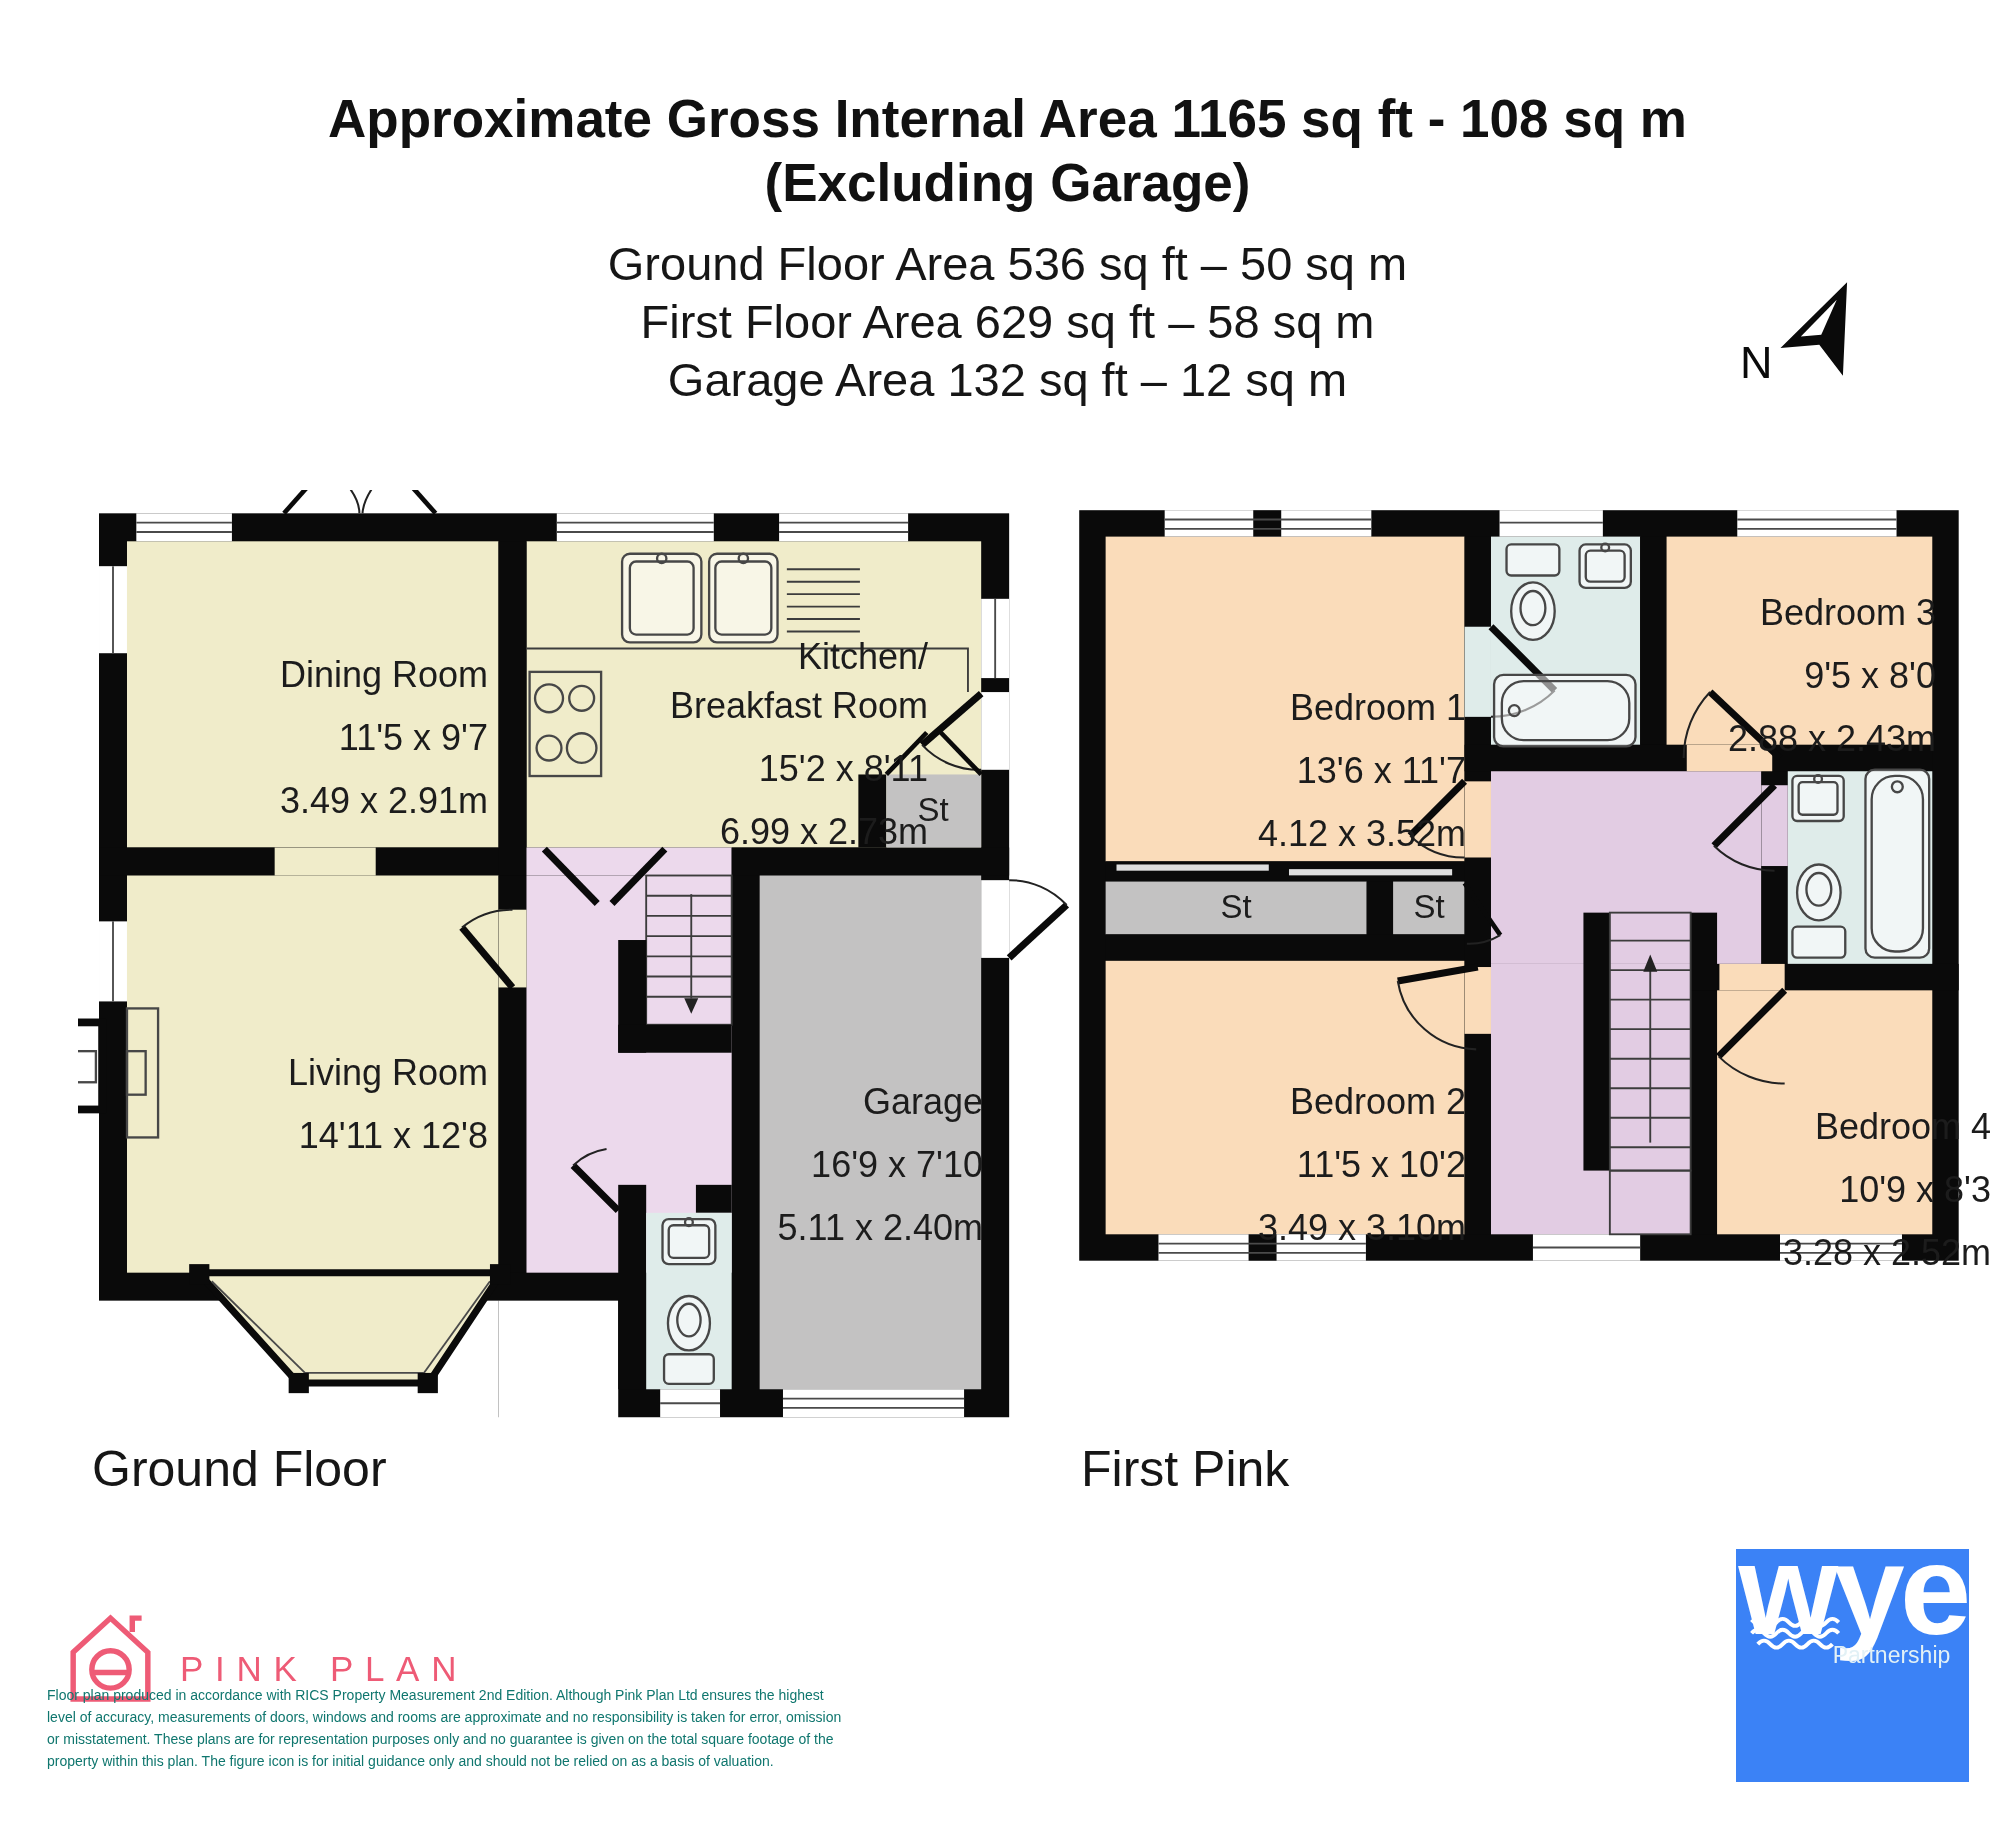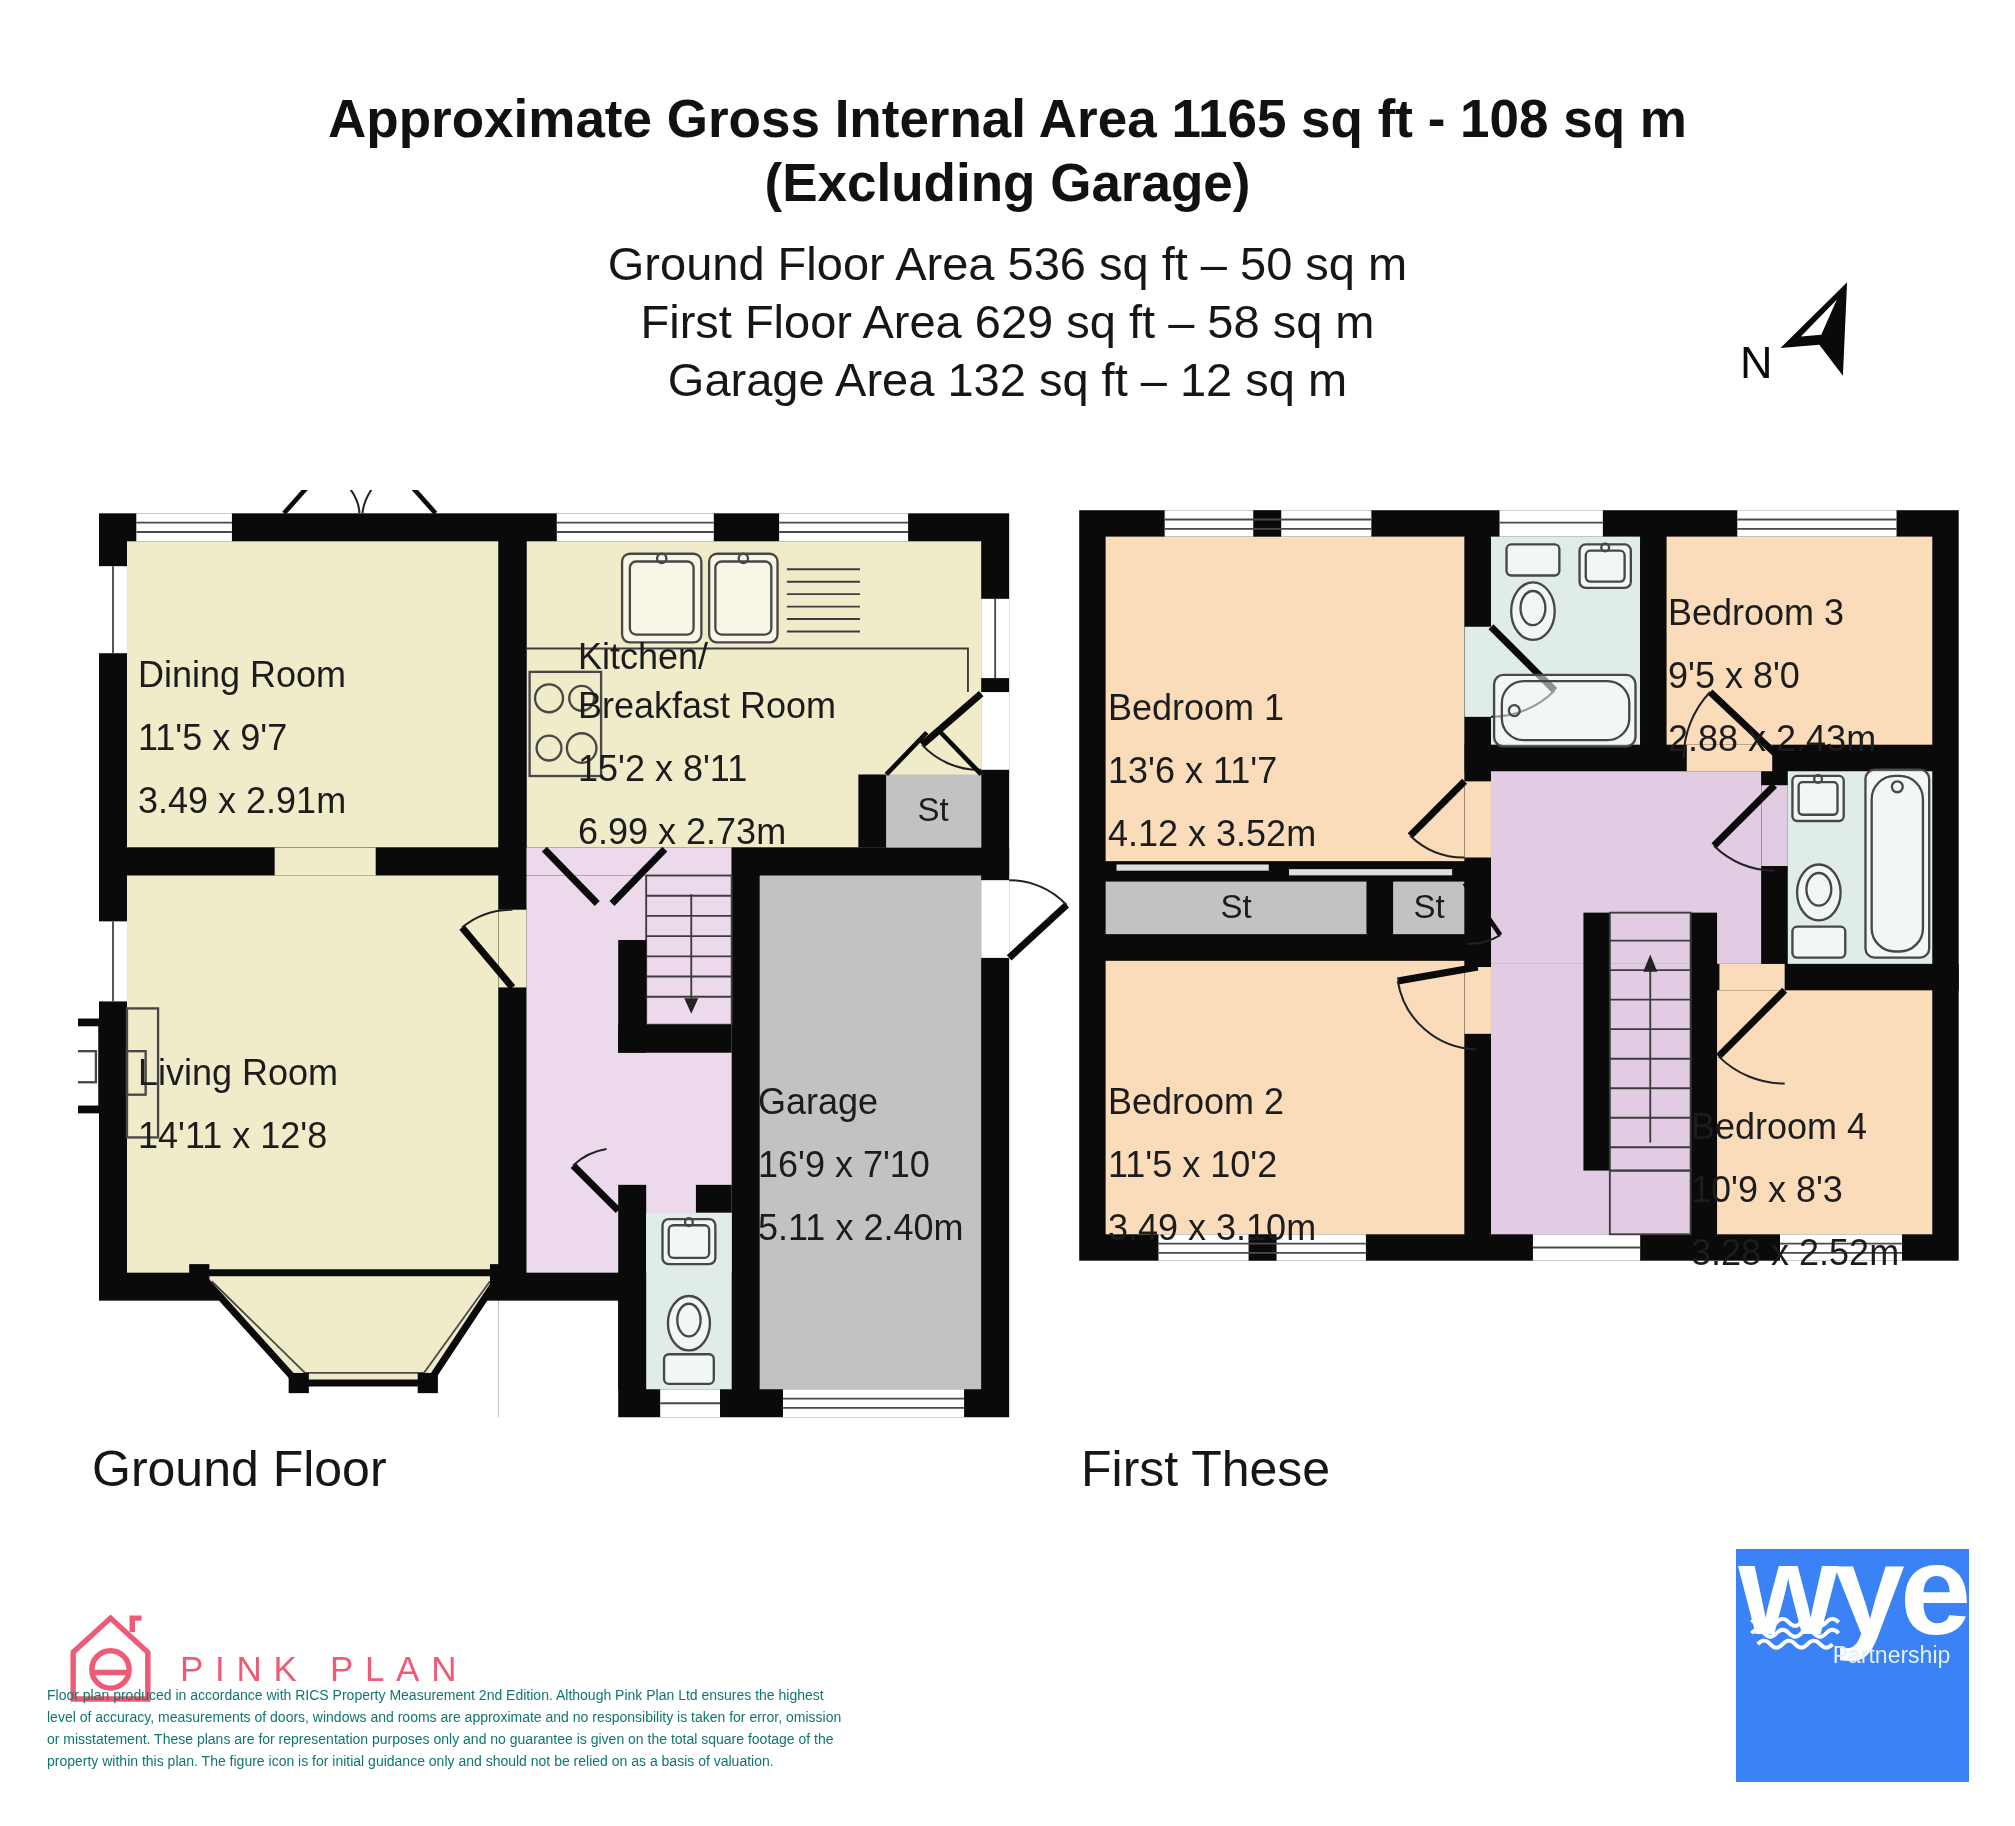--- a/index.html
+++ b/index.html
@@ -14,21 +14,21 @@
   .wall{fill:#0a0a0a;}
   .win{fill:#ffffff;}
   .wline{stroke:#4a4a4a;stroke-width:2.4;fill:none;}
   .thin{stroke:#3c3c3c;stroke-width:2.4;fill:none;}
   .fix{stroke:#474747;stroke-width:3;fill:rgba(255,255,255,0.55);}
   .fixn{stroke:#474747;stroke-width:3;fill:none;}
   .arc{stroke:#222;stroke-width:2.6;fill:none;}
   .flap{stroke:#0a0a0a;stroke-width:9;fill:none;}
   .flap6{stroke:#0a0a0a;stroke-width:6;fill:none;}
   
-  .room-label{position:absolute;text-align:left;color:#1c1c1c;white-space:pre-line;}
+  .room-label{position:absolute;text-align:right;color:#1c1c1c;white-space:pre-line;}
   .room-label div{font-size:36px;line-height:49px;}
   .st-label{position:absolute;text-align:center;font-size:33px;color:#1c1c1c;}
   .floor-label{position:absolute;font-size:50px;font-weight:400;color:#161616;text-align:center;}
   
   #north-n{left:1740px;top:337px;font-size:45px;color:#0a0a0a;}
   
   #pinkplan-text{left:180px;top:1637px;font-size:35px;letter-spacing:11.7px;font-weight:400;color:#ee5b76;margin-top:12px;}
   #disclaimer{left:47px;top:1684px;width:1182px;font-size:14px;line-height:22px;color:#0f766e;white-space:pre-line;}
   #wye-box{left:1736px;top:1549px;width:233px;height:233px;background:#3b82f6;}
   #wye-word{position:absolute;left:0;top:-23px;width:100%;text-align:center;font-size:128px;line-height:128px;font-weight:700;letter-spacing:-4.7px;color:#ffffff;}
@@ -361,21 +361,21 @@
 </div>
 <div class="room-label" style="left:1691px;top:1088px;width:300px">
   <div>Bedroom 4</div>
   <div>10'9 x 8'3</div>
   <div>3.28 x 2.52m</div>
 </div>
 <div class="st-label" style="left:1197px;top:888px;width:78px">St</div>
 <div class="st-label" style="left:1390px;top:888px;width:78px">St</div>
 
 <div class="floor-label" style="left:92px;top:1440px">Ground Floor</div>
-<div class="floor-label" style="left:1081px;top:1440px">First These</div>
+<div class="floor-label" style="left:1081px;top:1440px">First Pink</div>
 
 <svg class="abs" style="left:56px;top:1601px" width="109" height="105" viewBox="0 0 140 135">
   <path d="M22 66 L70 22 L118 66 L118 126 L22 126 Z" fill="none" stroke="#ee5b76" stroke-width="7"></path>
   <path d="M98 40 L98 22 L110 22" fill="none" stroke="#ee5b76" stroke-width="7"></path>
   <circle cx="70" cy="88" r="24" fill="none" stroke="#ee5b76" stroke-width="7"></circle>
   <path d="M48 92 H92" stroke="#ee5b76" stroke-width="7"></path>
 </svg>
 <div id="pinkplan-text" class="abs">PINK PLAN</div>
 <div id="disclaimer" class="abs">Floor plan produced in accordance with RICS Property Measurement 2nd Edition. Although Pink Plan Ltd ensures the highest
 level of accuracy, measurements of doors, windows and rooms are approximate and no responsibility is taken for error, omission

